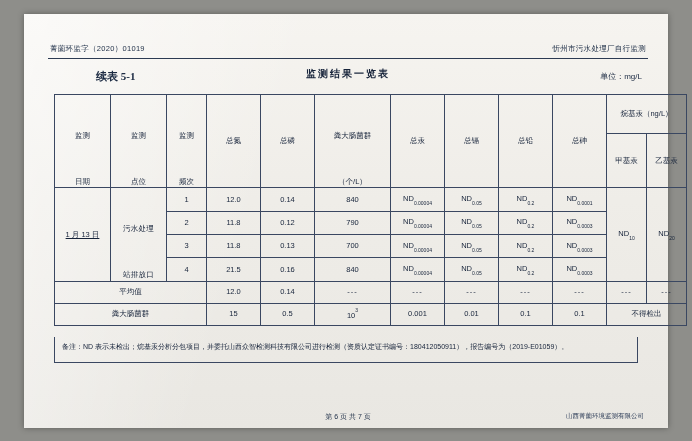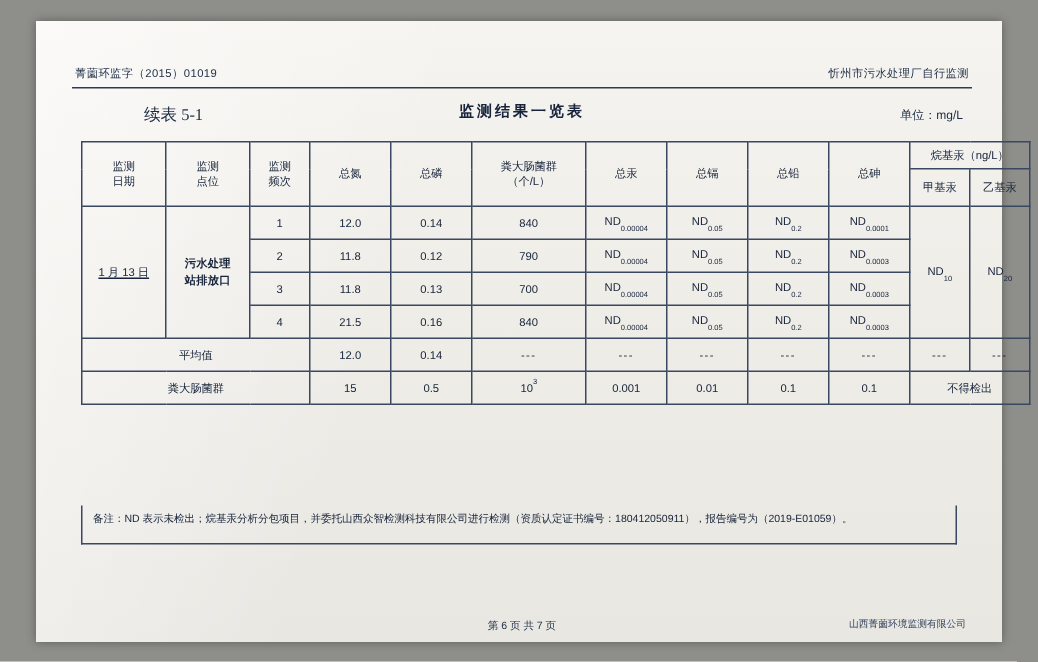--- a/index.html
+++ b/index.html
@@ -52,21 +52,21 @@
     top: 52px;
     left: 26px;
     right: 22px;
     height: 22px;
   }
   .title-left {
     position: absolute;
     left: 6px;
     top: 3px;
     font-size: 11px;
-    font-weight: normal;
+    font-weight: bold;
     color: #1b2a42;
     font-family: "Liberation Serif", serif;
     padding-left: 40px;
   }
   .title-center {
     position: absolute;
     left: 0; right: 0;
     top: 1px;
     text-align: center;
     font-size: 10px;
@@ -104,20 +104,21 @@
   .hcell {
     height: 17px;
     font-size: 7.5px;
   }
   .hcell2 {
     height: 24px;
   }
   .hdr-stack {
     display: block;
     line-height: 1.35;
+    margin-top: 36px;
   }
   .datarow td {
     height: 21px;
   }
   .sub {
     font-size: 5px;
     vertical-align: sub;
     position: relative;
     top: 1.5px;
   }
@@ -162,33 +163,32 @@
     text-align: center;
   }
   .footer .company {
     position: absolute;
     right: 2px;
     color: #33425c;
     font-size: 6.5px;
   }
   .vtext {
     letter-spacing: 0.2px;
-    font-weight: bold;
   }
   .nd-val { white-space: nowrap; }
   .dash { letter-spacing: 1px; }
 </style>
 </head>
 <body>
 
 <div id="page">
   <div class="paper-inner"></div>
 
   <div class="hdr">
-    <span>菁薗环监字（2015）01019</span>
+    <span>菁薗环监字（2020）01019</span>
     <span>忻州市污水处理厂自行监测</span>
   </div>
   <div class="hdr-line"></div>
 
   <div class="title-row">
     <div class="title-left">续表 5-1</div>
     <div class="title-center">监测结果一览表</div>
     <div class="title-right">单位：mg/L</div>
   </div>
 

